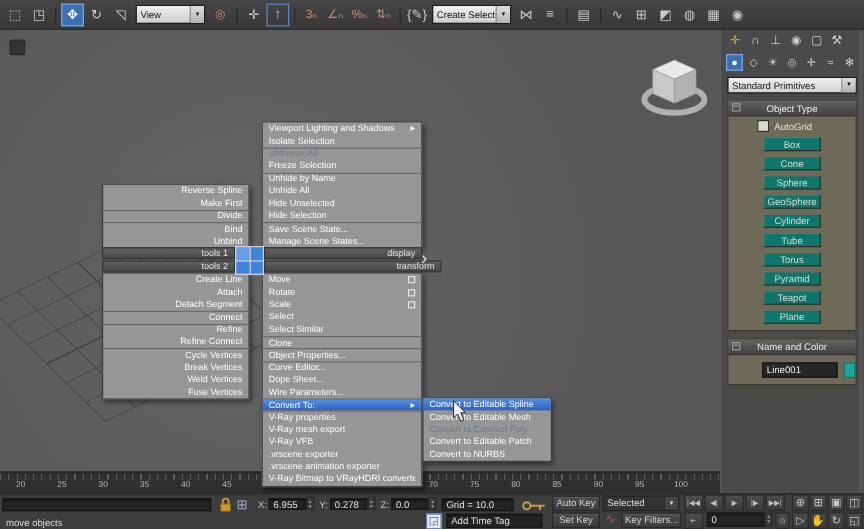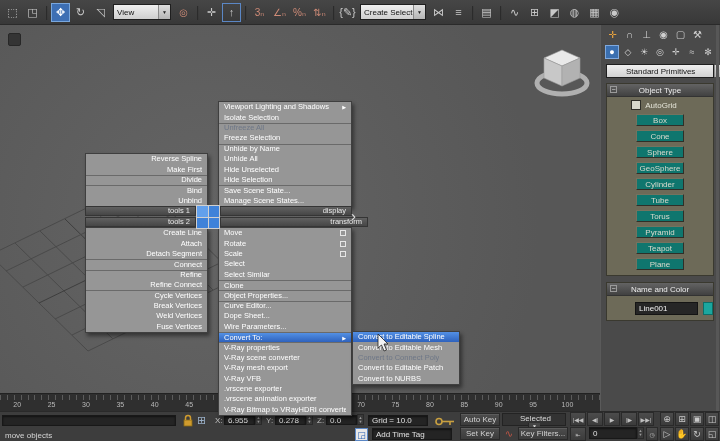--- a/index.html
+++ b/index.html
@@ -37,21 +37,21 @@
   
   .cpanel{position:absolute;left:600px;top:25px;width:120px;height:386px;background:#4a4a4a;
           border-left:1px solid #5a5a5a;box-sizing:border-box;}
   .cp-tabs,.cp-cats{display:flex;align-items:center;gap:2px;padding:2px 4px;}
   .cpt{width:15px;height:14px;display:flex;align-items:center;justify-content:center;color:#cfcfcf;font-size:10px;}
   .cpt[data-extra~="create"]{color:#e9a33f;}
   .cpc{width:14px;height:14px;display:flex;align-items:center;justify-content:center;color:#cfcfcf;font-size:9px;}
   .cpc[data-extra~="active"]{background:#3a6fb0;border:1px solid #7fa9de;box-sizing:border-box;color:#fff;}
   .cp-dd{margin:3px 4px 5px 5px;width:108px;height:14px;background:linear-gradient(#efefef,#d2d2d2);
          border:1px solid #1f1f1f;color:#151515;font-size:8px;display:flex;align-items:center;box-sizing:border-box;}
-  .cp-dd .dd-text{padding:0 19px;flex:1;white-space:nowrap;}
+  .cp-dd .dd-text{padding:0 3px;flex:1;white-space:nowrap;}
   .cp-dd .dd-arrow{width:11px;height:100%;background:linear-gradient(#dedede,#b0b0b0);border-left:1px solid #8a8a8a;
          font-size:5px;display:flex;align-items:center;justify-content:center;}
   .rollout{margin:2px 4px 6px 5px;width:108px;border:1px solid #3a392f;box-sizing:border-box;background:#6d6a58;}
   .r-title{height:12px;background:linear-gradient(#636363,#414141);color:#ececec;font-size:8px;
            display:flex;align-items:center;justify-content:center;position:relative;border-bottom:1px solid #333;}
   .r-minus{position:absolute;left:3px;top:2px;width:7px;height:7px;border:1px solid #9a9a9a;color:#ddd;
            font-size:7px;line-height:6px;text-align:center;box-sizing:border-box;}
   .autogrid{display:flex;align-items:center;gap:4px;justify-content:center;padding:3px 12px 1px 0;
             color:#e4e4d8;font-size:8px;}
   .cb{width:8px;height:8px;background:#d8d8cc;border:1px solid #2e2e28;display:inline-block;}
@@ -103,21 +103,21 @@
              border-top:1px solid #2a2a2a;box-sizing:border-box;font-size:8px;color:#cfcfcf;}
   .sunken{position:absolute;background:#242424;border:1px solid #181818;box-shadow:inset 0 1px 2px rgba(0,0,0,.5);
           color:#e0e0e0;display:flex;align-items:center;padding:0 3px;box-sizing:border-box;font-size:8px;}
   .slabel{position:absolute;color:#c4c4c4;font-size:8px;}
   .spin{position:absolute;width:7px;height:11px;display:flex;flex-direction:column;align-items:center;
         justify-content:center;color:#9a9a9a;font-size:4px;line-height:4px;background:#3a3a3a;border:1px solid #2a2a2a;box-sizing:border-box;}
   .bb{position:absolute;background:linear-gradient(#4d4d4d,#3c3c3c);border:1px solid #292929;
       box-shadow:inset 0 1px 0 #5c5c5c;color:#d2d2d2;display:flex;align-items:center;justify-content:center;
       font-size:8px;box-sizing:border-box;}
   .sdd{position:absolute;background:#333;border:1px solid #232323;color:#ddd;display:flex;align-items:center;
-       font-size:8px;box-sizing:border-box;flex-direction:column;}
+       font-size:8px;box-sizing:border-box;}
   .sdd .dd-text{flex:1;padding-left:3px;}
   .sdd .dd-arrow2{width:11px;height:100%;background:#454545;border-left:1px solid #262626;font-size:5px;
        display:flex;align-items:center;justify-content:center;}
   .pbrow{position:absolute;display:flex;gap:1px;}
   .pb{width:16px;height:14px;background:linear-gradient(#4c4c4c,#3b3b3b);border:1px solid #2a2a2a;
       color:#c0c0c0;font-size:6px;display:flex;align-items:center;justify-content:center;box-sizing:border-box;}
   .nav{width:14px;height:14px;background:linear-gradient(#4c4c4c,#3b3b3b);border:1px solid #2a2a2a;
       color:#c9c9c9;font-size:9px;display:flex;align-items:center;justify-content:center;box-sizing:border-box;}
   .tagicon{position:absolute;left:355px;top:16px;width:13px;height:13px;background:#e8e8e8;border:1px solid #5b87c5;
            color:#2d62b5;font-size:9px;display:flex;align-items:center;justify-content:center;box-sizing:border-box;}
@@ -456,24 +456,20 @@
         <span class="mi-label">Convert To:</span>
         <span class="mi-arrow">▶</span>
 
       </div>
 
       <div class="mi" data-extra="sep">
         <span class="mi-label">V-Ray properties</span>
 
       </div>
 
-      <div class="mi" data-extra="">
-        <span class="mi-label">V-Ray scene converter</span>
-
-      </div>
 
       <div class="mi" data-extra="">
         <span class="mi-label">V-Ray mesh export</span>
 
       </div>
 
       <div class="mi" data-extra="">
         <span class="mi-label">V-Ray VFB</span>
 
       </div>

